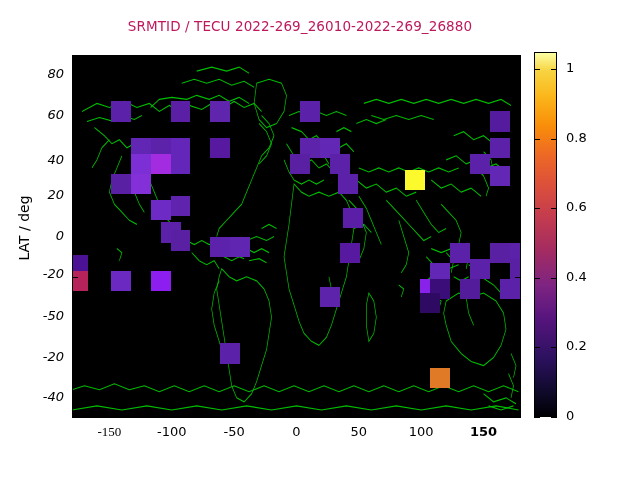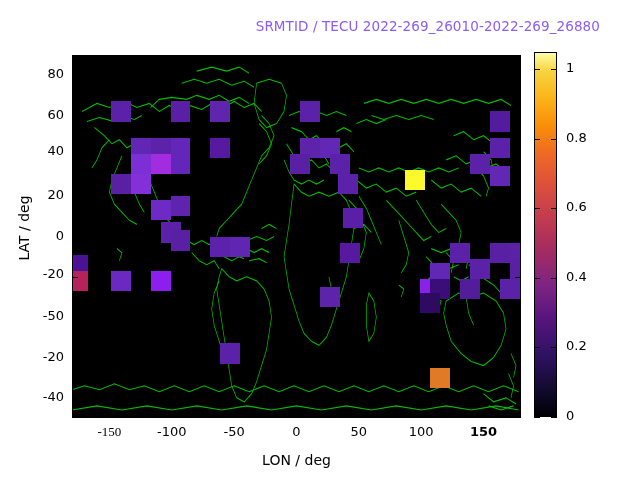--- a/index.html
+++ b/index.html
@@ -1,34 +1,34 @@
 <!DOCTYPE html>
 <html><head>
 <meta charset="utf-8">
 <style>
   html,body{margin:0;padding:0;background:#ffffff;}
   body{width:640px;height:480px;overflow:hidden;
        font-family:"DejaVu Sans","Liberation Sans",sans-serif;color:#000;}
   #root{position:relative;width:640px;height:480px;}
 
-  #title{position:absolute;left:0;top:18px;width:600px;text-align:right;
-         font-size:13.5px;color:#8b5cf6;letter-spacing:0.1px;}
+  #title{position:absolute;left:0;top:18px;width:600px;text-align:center;
+         font-size:13.5px;color:#be185d;letter-spacing:0.1px;}
 
   
   #plot{position:absolute;left:72px;top:55px;width:449px;height:363px;
         background:#000000;overflow:hidden;}
   #plot-border{position:absolute;left:72px;top:55px;width:449px;height:363px;
         border:1px solid #000;box-sizing:border-box;pointer-events:none;}
 
   .cell{position:absolute;}
   #coast{position:absolute;left:0;top:0;width:449px;height:363px;}
 
   
   .ytick-label{position:absolute;right:0;width:40px;text-align:right;
-               font-size:13px;transform:translateY(-9px);}
+               font-size:13px;transform:translateY(-9px);font-style:italic;}
   #ylabels{position:absolute;left:16px;top:55px;width:48px;height:363px;}
   .ytick{position:absolute;left:72px;width:6px;height:1px;background:#000;}
   .ytick-r{position:absolute;left:515px;width:6px;height:1px;background:#000;}
 
   #xlabels{position:absolute;left:72px;top:424px;width:449px;height:20px;}
   .xtick-label{position:absolute;width:60px;text-align:center;
                font-size:13px;transform:translateX(-30px);}
   .xtick{position:absolute;top:412px;width:1px;height:6px;background:#000;}
   .xtick-t{position:absolute;top:55px;width:1px;height:6px;background:#000;}
 
@@ -217,39 +217,38 @@
       <div class="cell" style="left: 427.797px; top: 223.85px; width: 19.9556px; height: 20.1667px; background: rgb(91, 33, 168);"></div>
       <div class="cell" style="left: 347.975px; top: 237.967px; width: 19.9556px; height: 20.1667px; background: rgb(46, 10, 99);"></div>
       <div class="cell" style="left: 148.419px; top: 288.383px; width: 19.9556px; height: 20.1667px; background: rgb(91, 33, 168);"></div>
       <div class="cell" style="left: 357.953px; top: 312.583px; width: 19.9556px; height: 20.1667px; background: rgb(224, 122, 38);"></div>
     </div>
   <div id="plot-border"></div>
 
   <div id="ylabels">
       <div class="ytick-label" style="top: 20.1667px;">80</div>
       <div class="ytick-label" style="top: 60.5px;">60</div>
-      <div class="ytick-label" style="top: 97px;">40</div>
+      <div class="ytick-label" style="top: 106px;">40</div>
       <div class="ytick-label" style="top: 141.167px;">20</div>
       <div class="ytick-label" style="top: 181.5px;">0</div>
       <div class="ytick-label" style="top: 220px;">-20</div>
       <div class="ytick-label" style="top: 262.167px;">-50</div>
       <div class="ytick-label" style="top: 302.5px;">-20</div>
       <div class="ytick-label" style="top: 342.833px;">-40</div>
     </div>
   <div id="xlabels">
       <div class="xtick-label" style="left: 37.4167px; font-family: Liberation Serif, serif;">-150</div>
       <div class="xtick-label" style="left: 99.7778px;">-100</div>
       <div class="xtick-label" style="left: 162.139px;">-50</div>
       <div class="xtick-label" style="left: 224.5px;">0</div>
       <div class="xtick-label" style="left: 286.861px;">50</div>
       <div class="xtick-label" style="left: 349.222px;">100</div>
       <div class="xtick-label" style="left: 411.583px; font-weight: bold;">150</div>
     </div>
 
-  <div id="xaxis-title">LON / deg</div>
   <div id="yaxis-title">LAT / deg</div>
 
   <div id="cbar"></div>
 
 <div class="ytick" style="top: 75.1667px;"></div>
     <div class="ytick-r" style="top: 75.1667px;"></div>
     <div class="ytick" style="top: 115.5px;"></div>
     <div class="ytick-r" style="top: 115.5px;"></div>
     <div class="ytick" style="top: 155.833px;"></div>
     <div class="ytick-r" style="top: 155.833px;"></div>

